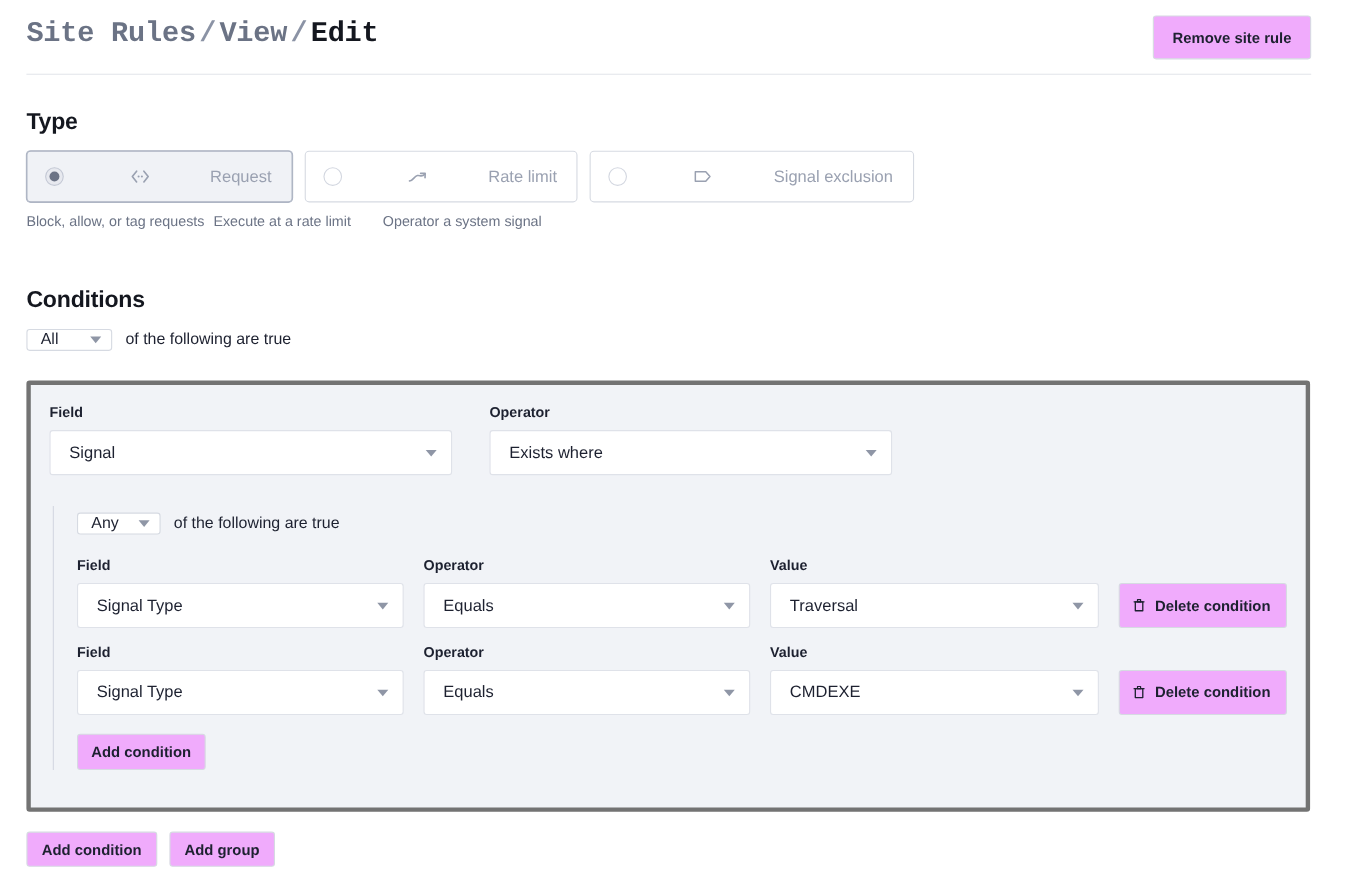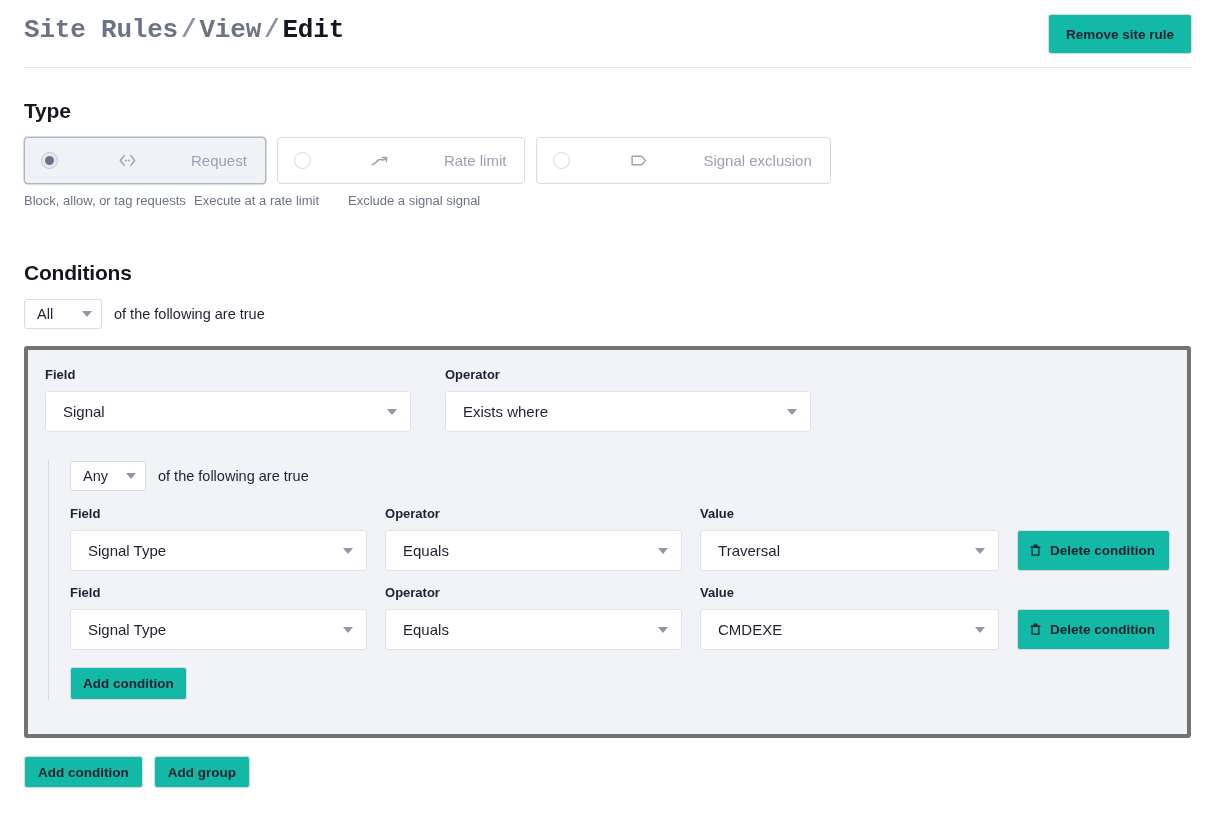--- a/index.html
+++ b/index.html
@@ -23,21 +23,21 @@
     font-size: 26px; font-weight: bold; letter-spacing: -0.2px;
     white-space: nowrap;
     font-family: Liberation Mono, monospace;
   }
   .crumb-muted { color: #6b7385; }
   .crumb-sep { color: #8b93a5; margin: 0 3px; }
   .crumb-current { color: #14171f; }
 
   .btn {
     display: inline-flex; align-items: center; justify-content: center;
-    background: #14b8a6; border: 1px solid #d6dae2; border-radius: 3px;
+    background: #f0abfc; border: 1px solid #d6dae2; border-radius: 3px;
     font-family: "Liberation Sans", sans-serif;
     font-size: 13.5px; font-weight: bold; color: #1d2130;
     cursor: pointer; white-space: nowrap;
   }
 
   .remove-site-rule {
     position: absolute; right: 0; top: 14px;
     height: 40px; padding: 0 17px;
   }
 
@@ -82,21 +82,21 @@
   }
   #helper-0 { width: 170px; }
   #helper-1 { width: 154px; }
 
   
   .combinator-row {
     position: absolute; left: 24px; display: flex; align-items: center;
   }
   #top-combinator-row { top: 299px; }
   .mini-select {
-    height: 30px; min-width: 78px; background: #ffffff;
+    height: 20px; min-width: 78px; background: #ffffff;
     border: 1px solid #d6dae2; border-radius: 3px;
     display: inline-flex; align-items: center; justify-content: space-between;
     padding: 0 9px 0 12px; cursor: pointer;
     font-size: 14.5px; color: #1d2130;
   }
   .mini-select .caret { margin-left: 12px; }
   .caret {
     width: 0; height: 0; flex: none;
     border-left: 5.5px solid transparent; border-right: 5.5px solid transparent;
     border-top: 6px solid #8f96a6;
@@ -196,21 +196,21 @@
           <path d="M1.1 2.2 H10.6 L14.4 6.5 L10.6 10.8 H1.1 Z" stroke="#9aa1b1" stroke-width="1.4" stroke-linejoin="round" fill="none"></path>
         </svg>
       </span>
       <span class="type-label">Signal exclusion</span>
     </div>
   </div>
 
   <div class="type-helpers">
     <div class="type-helper" id="helper-0">Block, allow, or tag requests</div>
     <div class="type-helper" id="helper-1">Execute at a rate limit</div>
-    <div class="type-helper" id="helper-2">Exclude a signal signal</div>
+    <div class="type-helper" id="helper-2">Operator a system signal</div>
   </div>
 
   <div class="section-title" id="conditions-title">Conditions</div>
 
   <div class="combinator-row" id="top-combinator-row">
     <div class="mini-select">
       <span>All</span>
       <span class="caret"></span>
     </div>
     <span class="combinator-text">of the following are true</span>

